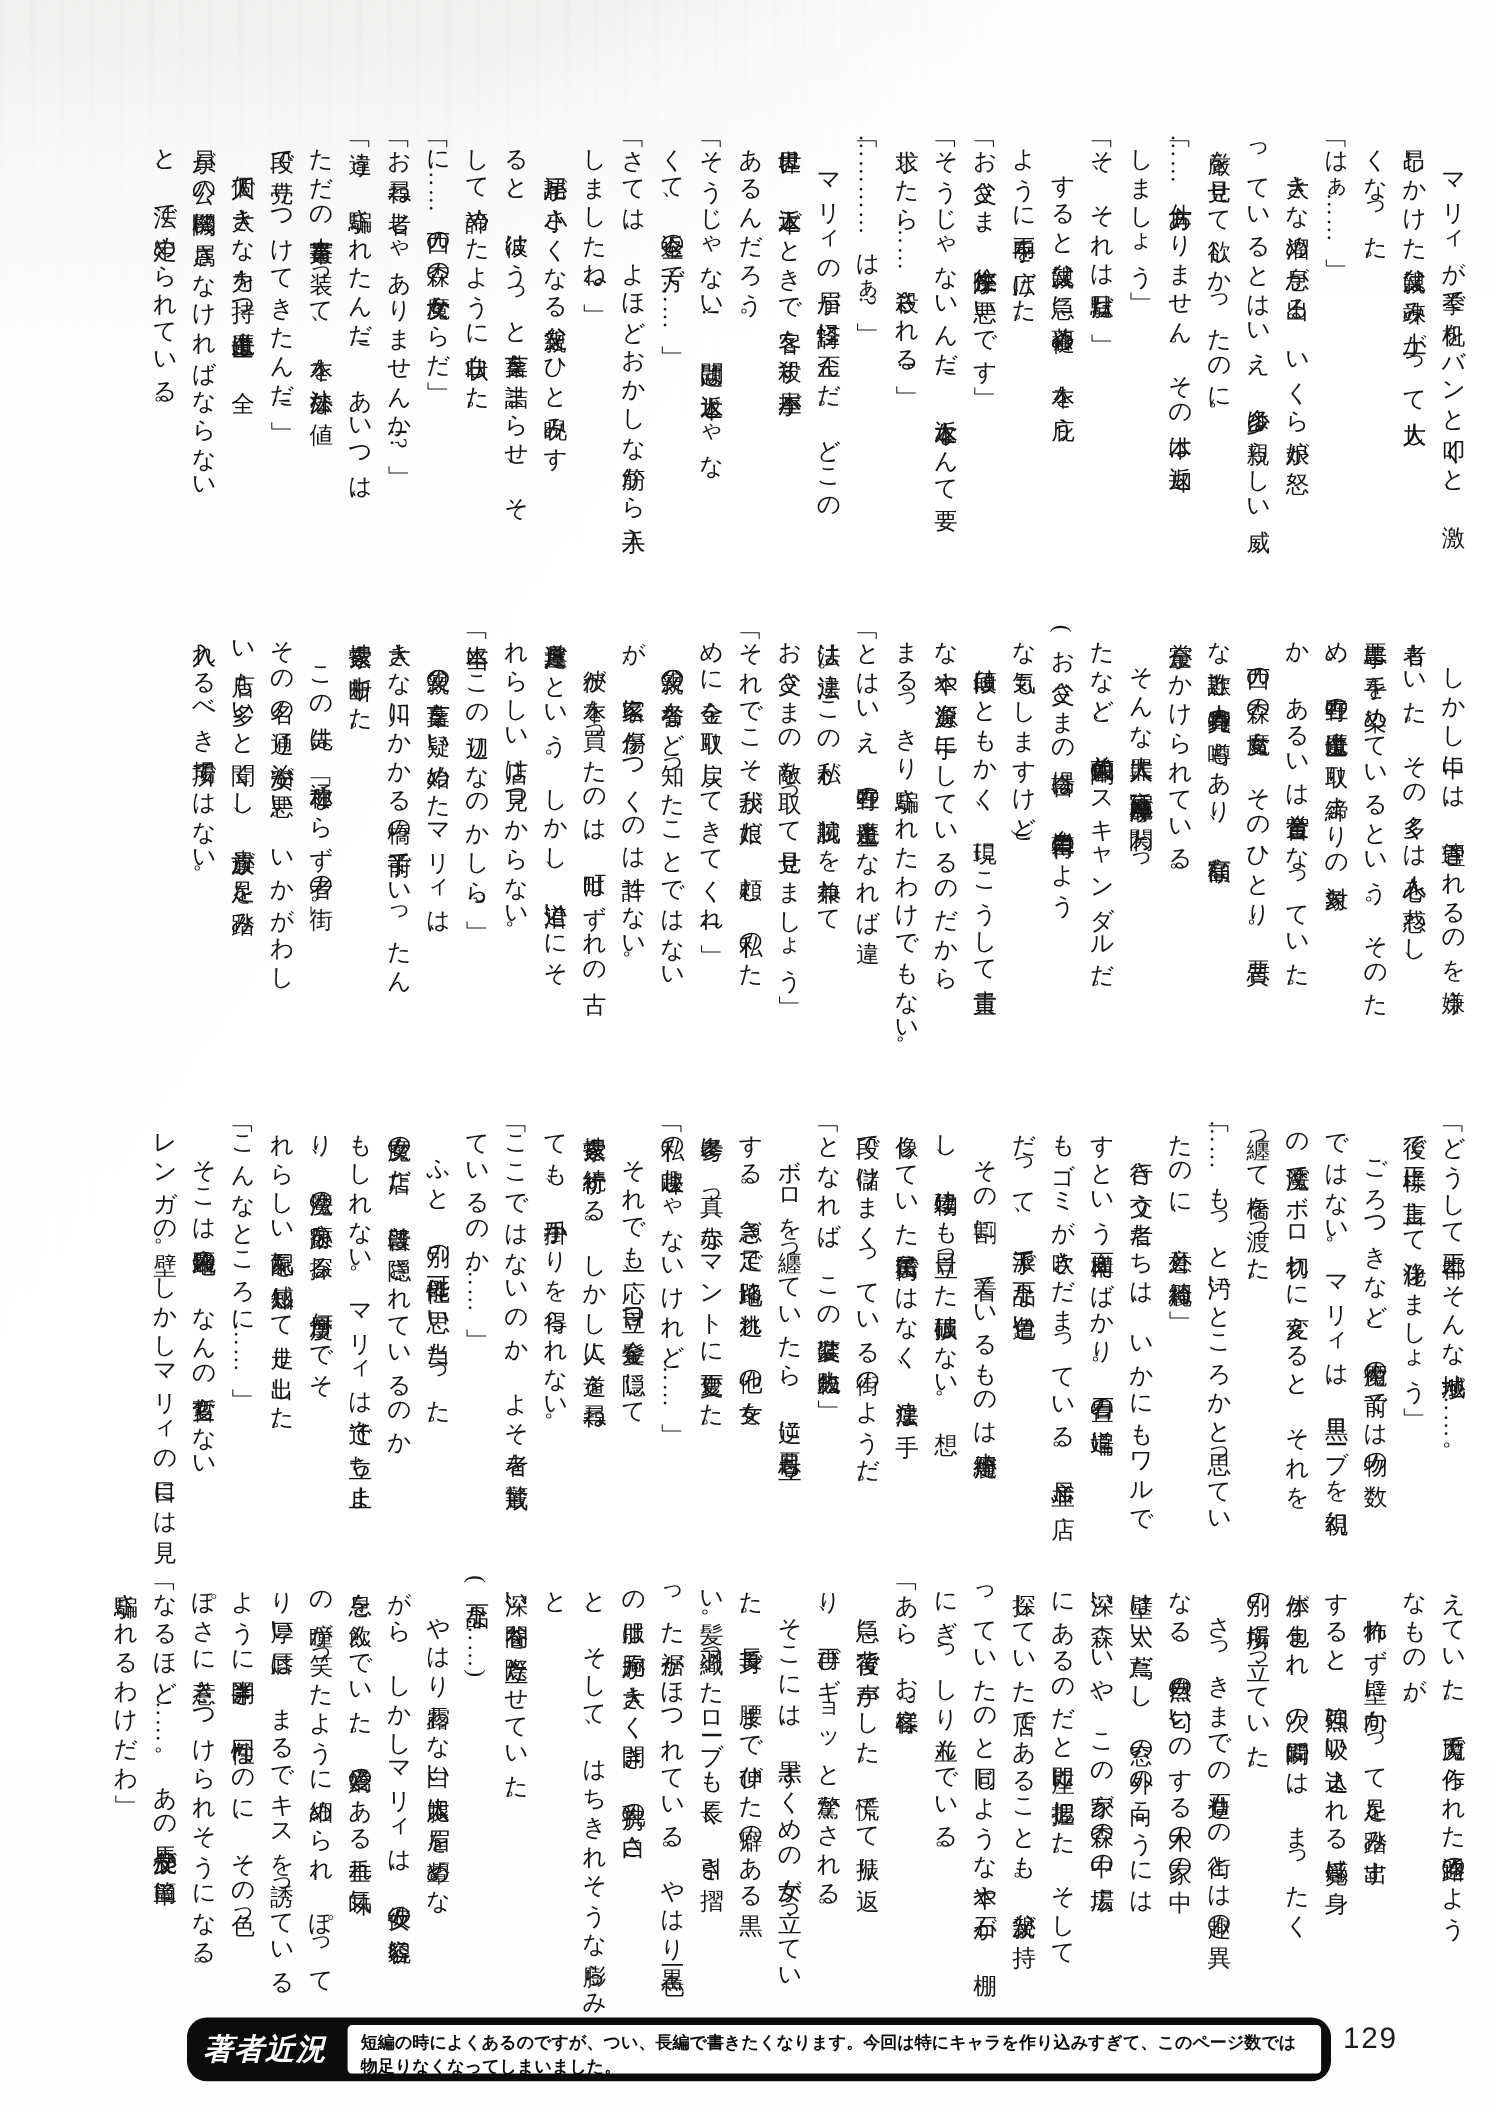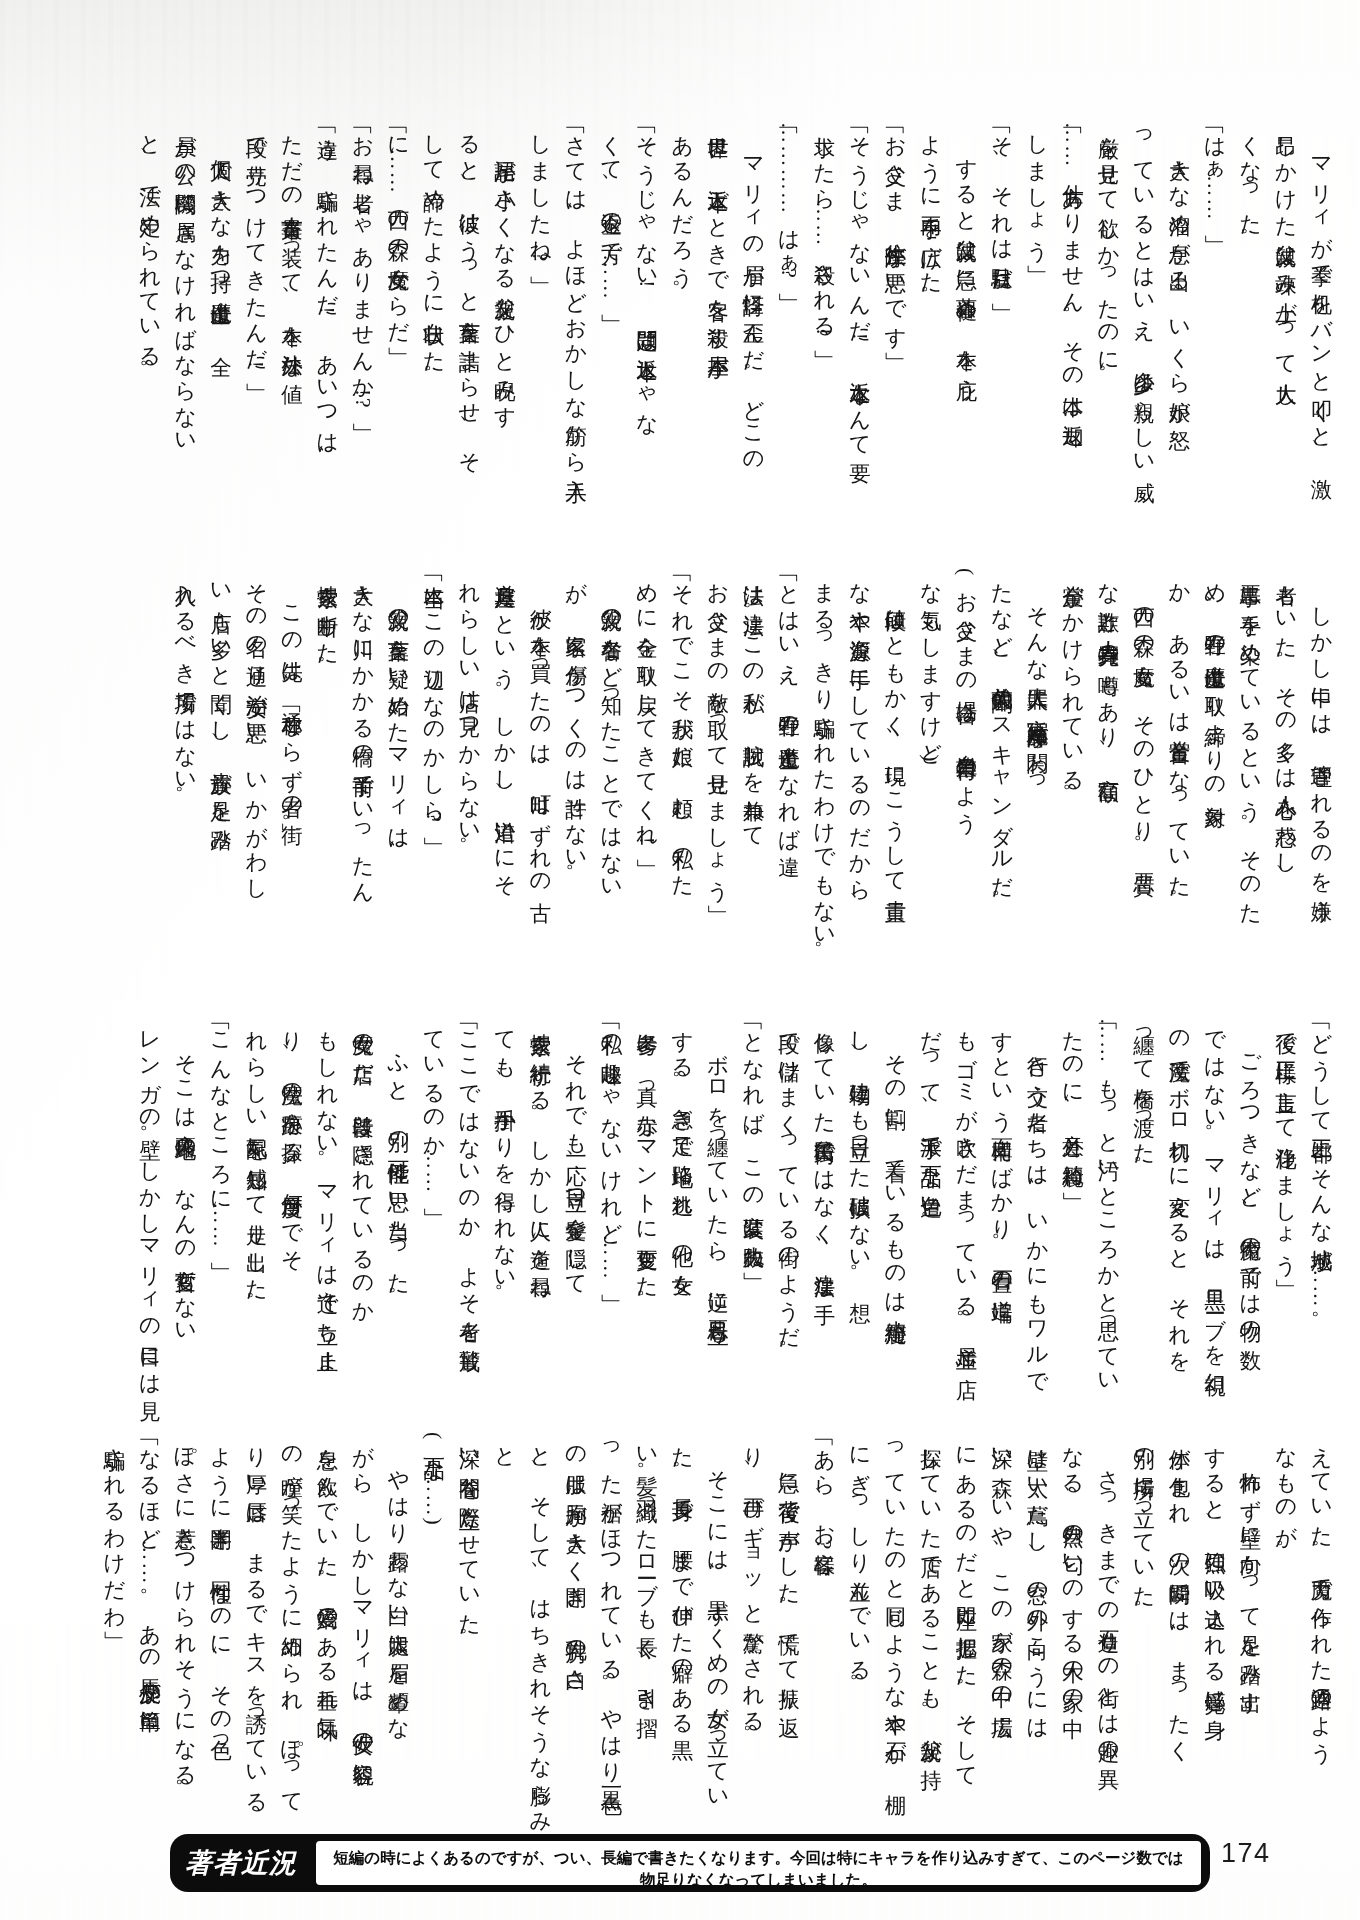--- a/index.html
+++ b/index.html
@@ -44,21 +44,20 @@
   #band-0{top:120px;}
   #band-1{top:568px;}
   #band-2{top:1016px;}
   #band-3{top:1432px;}
   .footer-bar{
     position:absolute;
     left:170px;top:1834px;
     width:1040px;height:58px;
     background:#0c0c0c;
     border-radius:18px;
-    text-align:center;
   }
   .footer-label{
     position:absolute;left:0;top:0;bottom:0;width:142px;
     display:flex;align-items:center;justify-content:center;
     color:#ffffff;
     font-family:"Liberation Sans","DejaVu Sans",sans-serif;
     font-weight:bold;font-style:italic;
     font-size:27px;letter-spacing:1px;
   }
   .footer-box{
@@ -233,14 +232,14 @@
       <p class="col">騙されるわけだわ」</p>
     </section>
 
   <div class="footer-bar">
     <div class="footer-label">著者近況</div>
     <div class="footer-box">
       <div class="footer-text">短編の時によくあるのですが、つい、長編で書きたくなります。今回は特にキャラを作り込みすぎて、このページ数では物足りなくなってしまいました。</div>
     </div>
   </div>
 
-  <div class="page-number">174</div>
+  <div class="page-number">129</div>
 </div>
 
 </body></html>

